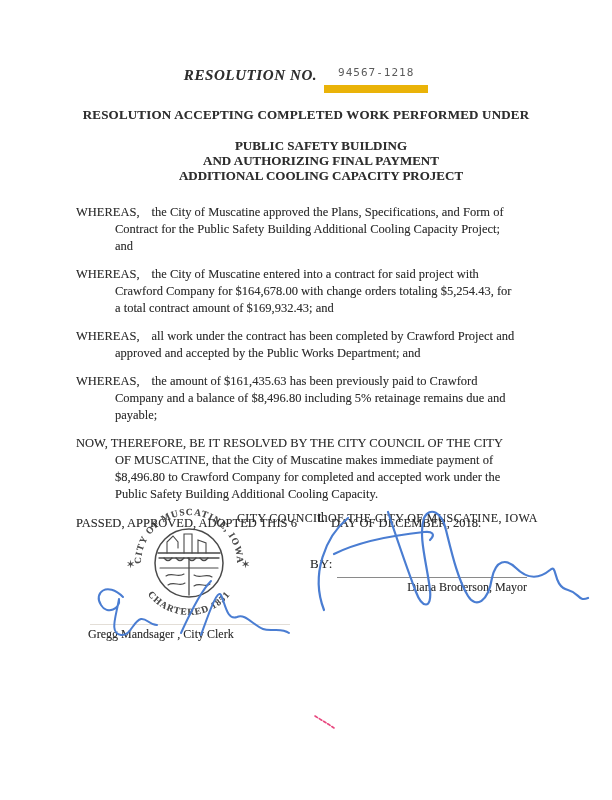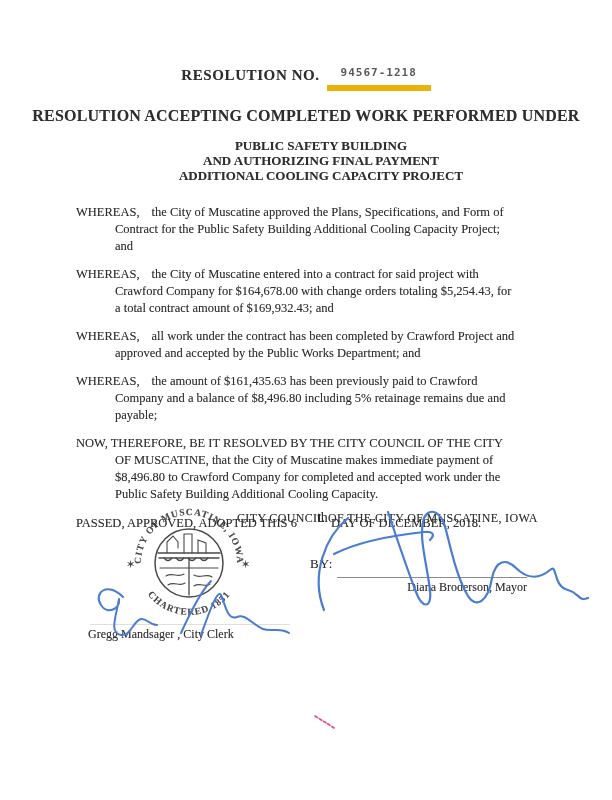--- a/index.html
+++ b/index.html
@@ -3,27 +3,27 @@
 <meta charset="utf-8">
 <style>
   html,body { margin:0; padding:0; background:#ffffff; }
   .page {
     position:relative; width:612px; height:800px; background:#ffffff;
     font-family:"Liberation Serif", serif; color:#2e2e2e; overflow:hidden;
     text-shadow:0 0 0.4px rgba(40,40,40,0.35);
   }
   
   .res-row { position:absolute; top:66px; left:0; width:100%; text-align:center; }
-  .res-label { font-weight:bold; font-size:15px; letter-spacing:0.6px; }
-  .res-num-wrap { display:inline-block; border-bottom:6px solid #eab308; min-width:96px;
-                  margin-left:7px; padding:0 4px 1px 4px;font-weight:bold; }
+  .res-label { font-style:italic; font-weight:bold; font-size:15px; letter-spacing:0.6px; }
+  .res-num-wrap { display:inline-block; border-bottom:8px solid #eab308; min-width:96px;
+                  margin-left:7px; padding:0 4px 1px 4px; }
   .res-num { font-family:"DejaVu Sans Mono", monospace; font-size:11px; color:#5a5a5a;
              letter-spacing:1px; position:relative; top:-4px; text-shadow:none; }
   .heading { position:absolute; top:107px; left:0; width:100%; text-align:center;
-             font-weight:bold; font-size:16px; letter-spacing:0.2px; }
+             font-weight:bold; font-size:13px; letter-spacing:0.2px; }
   .title-block { position:absolute; top:138px; left:15px; width:100%; text-align:center;
                  font-weight:bold; font-size:13px; line-height:15px; }
   
   .doc-body { position:absolute; left:76px; top:204px; width:440px;
               font-size:12.5px; line-height:17px; z-index:2; }
   .clause { margin:0 0 11px 0; padding-left:39px; text-indent:-39px; }
   .clause-label { margin-right:12px; }
   .passed { margin-top:12px; padding-left:0; text-indent:0; }
   sup { font-size:14px; vertical-align:super; line-height:0;padding-left:20px; }
   

